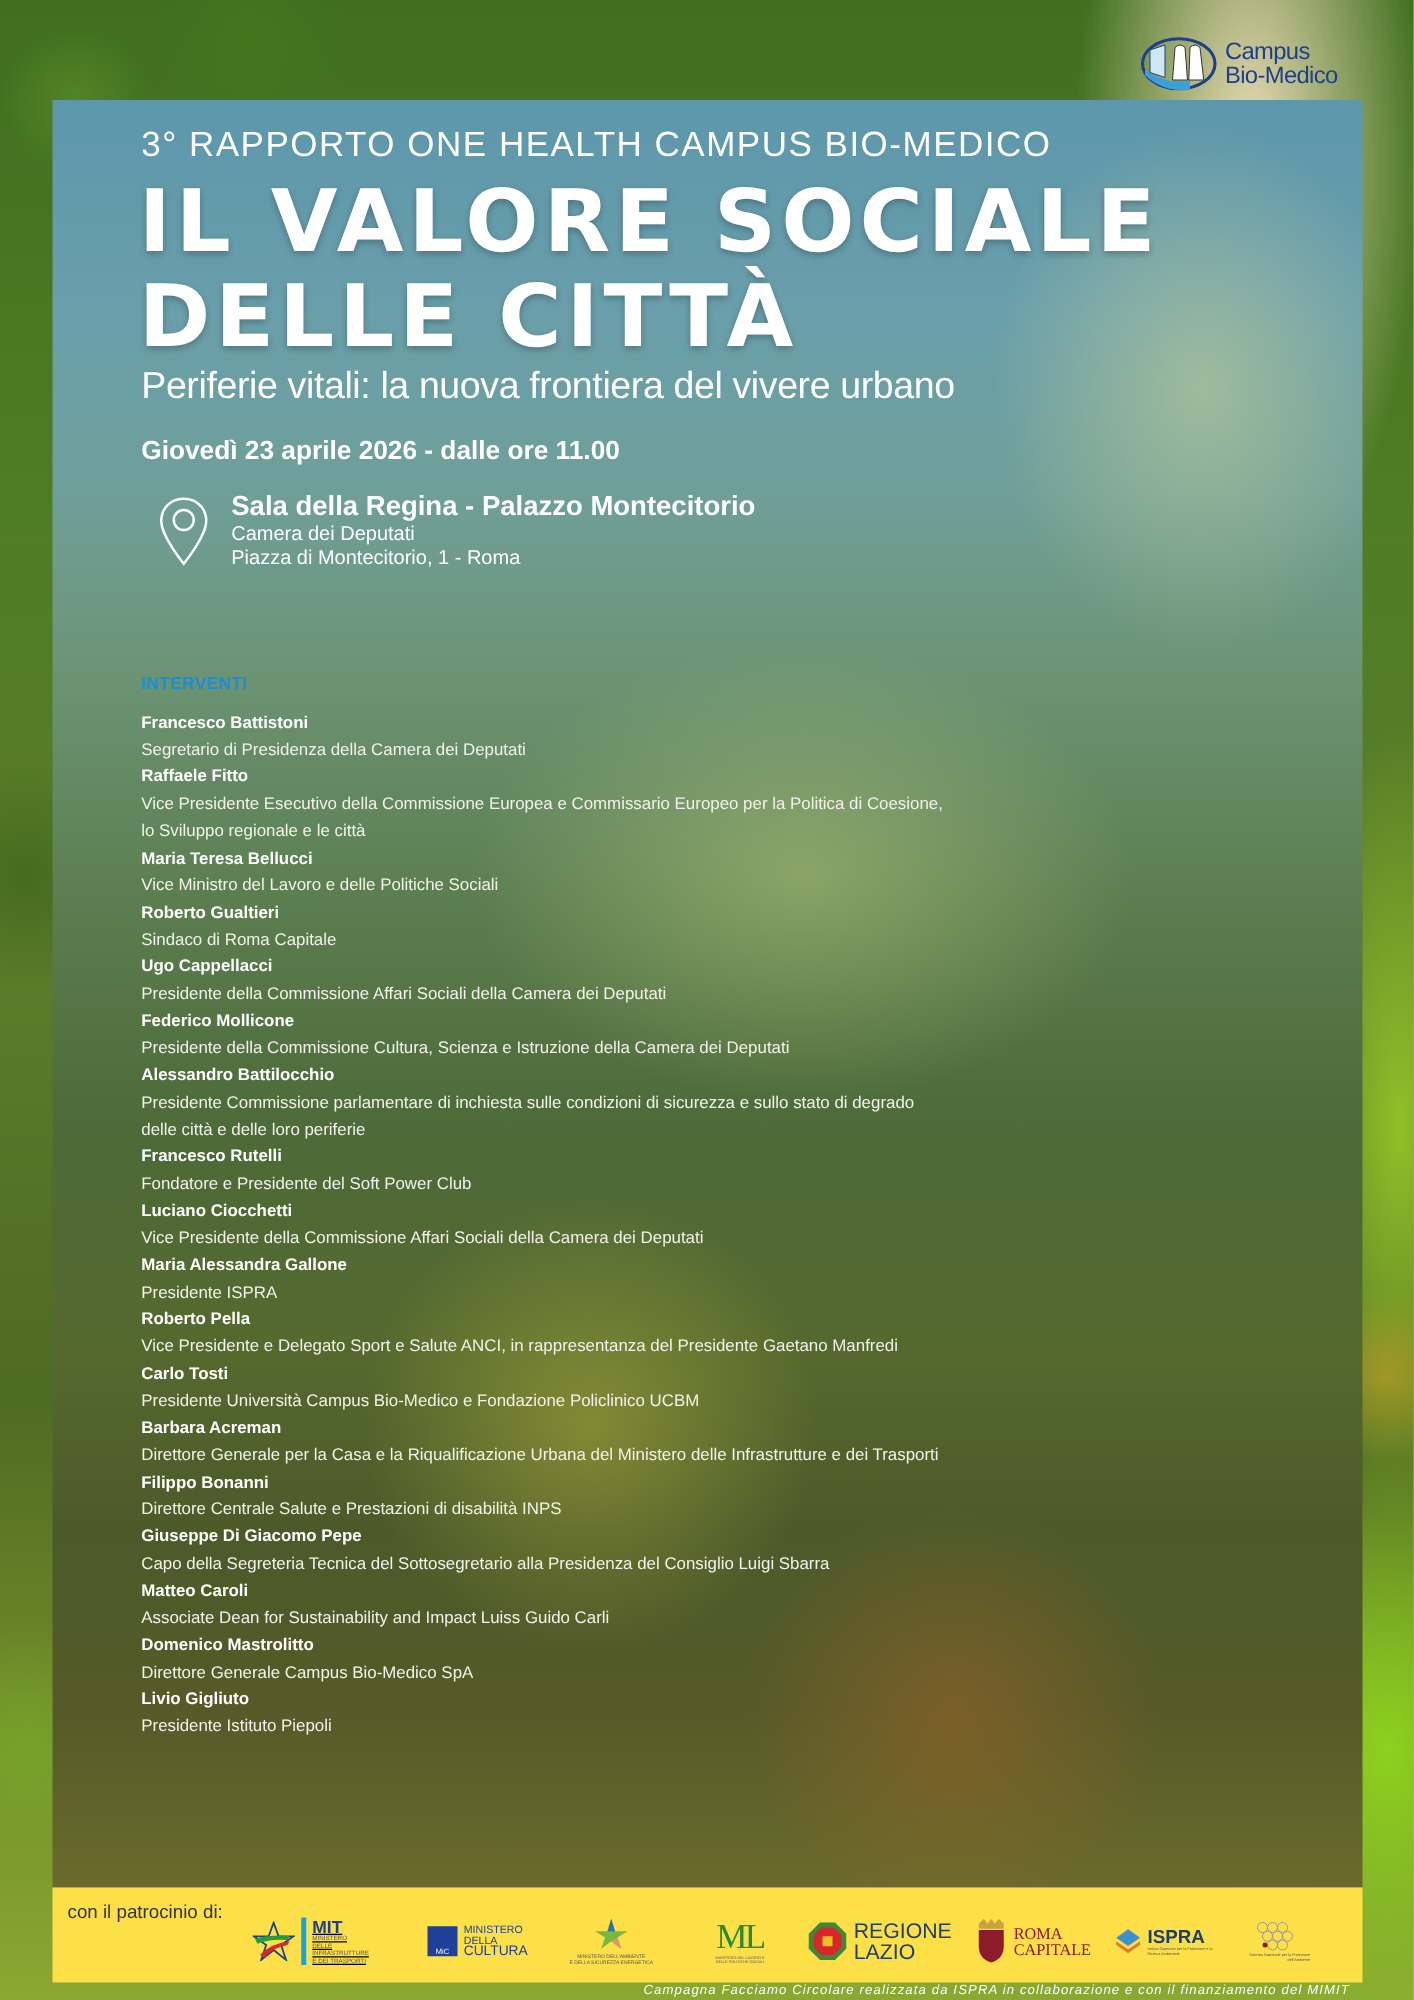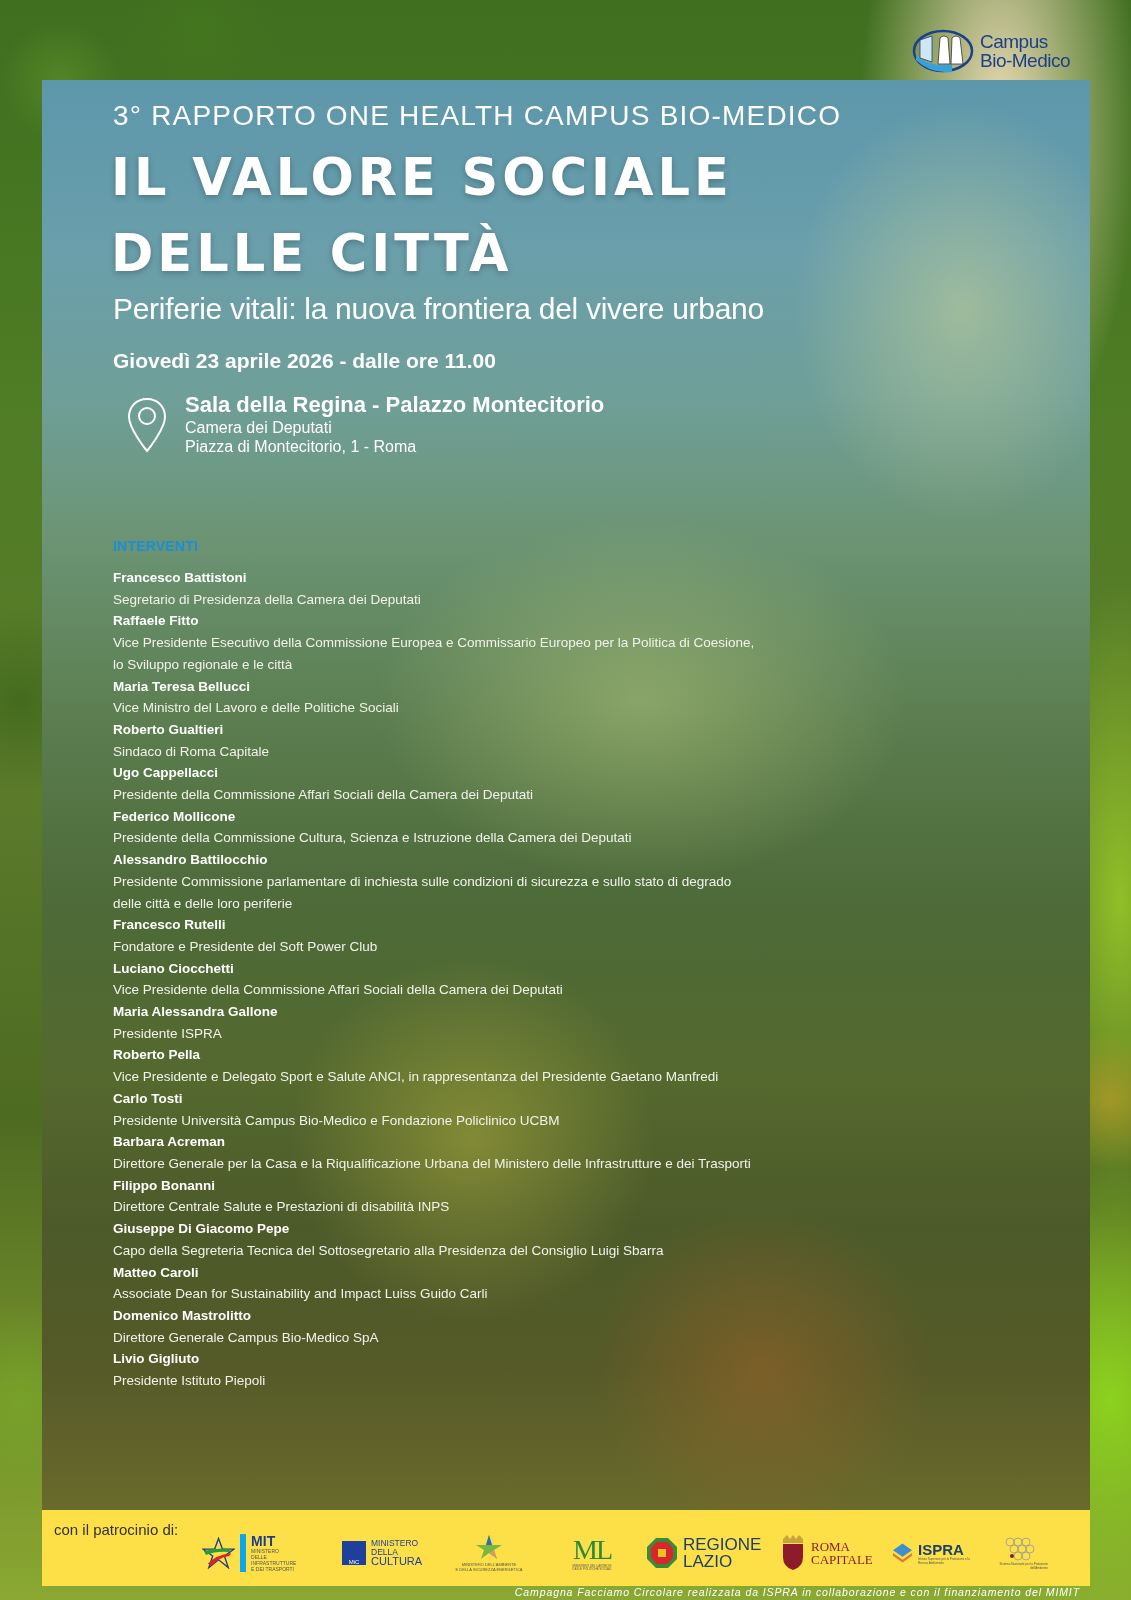--- a/index.html
+++ b/index.html
@@ -40,21 +40,21 @@
       radial-gradient(ellipse 240px 240px at 720px 1290px, rgba(170,100,40,0.45), rgba(170,100,40,0) 70%),
       linear-gradient(180deg, #5d97ab 0%, #6a9fab 12%, #6f9f99 22%, #6c9474 32%, #5b7d4f 45%, #4d6a38 58%, #55692e 70%, #4c5a2a 80%, #555a28 90%, #6a6a2c 100%);
   }
   .kicker {
     position: absolute; left: 113px; top: 100px;
     color: #fff; font-size: 28px; letter-spacing: 1.2px; white-space: nowrap;
     font-family: "Liberation Sans", sans-serif;
   }
   .title {
     position: absolute; left: 111px; top: 140px;
-    color: #fff; font-weight: bold; font-size: 51px; line-height: 76px;
+    color: #fff; font-weight: bold; font-size: 69px; line-height: 76px;
     letter-spacing: 4px; white-space: nowrap;
     text-shadow: 0 2px 6px rgba(0,0,0,0.25);
     font-family: "DejaVu Sans", sans-serif;
   }
   .subtitle {
     position: absolute; left: 113px; top: 292px;
     color: #fff; font-size: 30px; white-space: nowrap; letter-spacing: -0.3px;
     font-family: "Liberation Sans", sans-serif;
   }
   .date {
@@ -216,21 +216,21 @@
 <div class="sponsor-bar">
   <div class="sponsor-label">con il patrocinio di:</div>
   <div class="sponsor-logos">
 
     <div class="sl" style="width:110px">
       <svg width="34" height="32" viewBox="0 0 34 32">
         <polygon points="17,1 21,12 33,12 23,19 27,31 17,23 7,31 11,19 1,12 13,12" fill="none" stroke="#1e3f8a" stroke-width="1.4"></polygon>
         <path d="M2 14 Q16 10 30 12 L28 15 Q14 14 4 18 Z" fill="#2a9a3a"></path>
         <path d="M6 27 Q14 18 30 16 L28 19 Q16 21 10 29 Z" fill="#d7262c"></path>
       </svg>
-      <div style="border-left:6px solid #0ea5e9;padding-left:5px;">
+      <div style="border-left:4px solid #0ea5e9;padding-left:5px;text-decoration:underline;">
         <div style="color:#1e3f8a;font-weight:bold;font-size:14px;line-height:14px;">MIT</div>
         <div class="sl-text-sm">MINISTERO</div>
         <div class="sl-text-sm">DELLE INFRASTRUTTURE</div>
         <div class="sl-text-sm">E DEI TRASPORTI</div>
       </div>
     </div>
 
     <div class="sl" style="width:88px;margin-left:14px">
       <div style="width:24px;height:24px;background:#1e3f9a;color:#fff;font-size:6px;display:flex;align-items:flex-end;justify-content:center;">MiC</div>
       <div style="color:#1e3f9a;font-size:8.5px;line-height:8.5px;">

